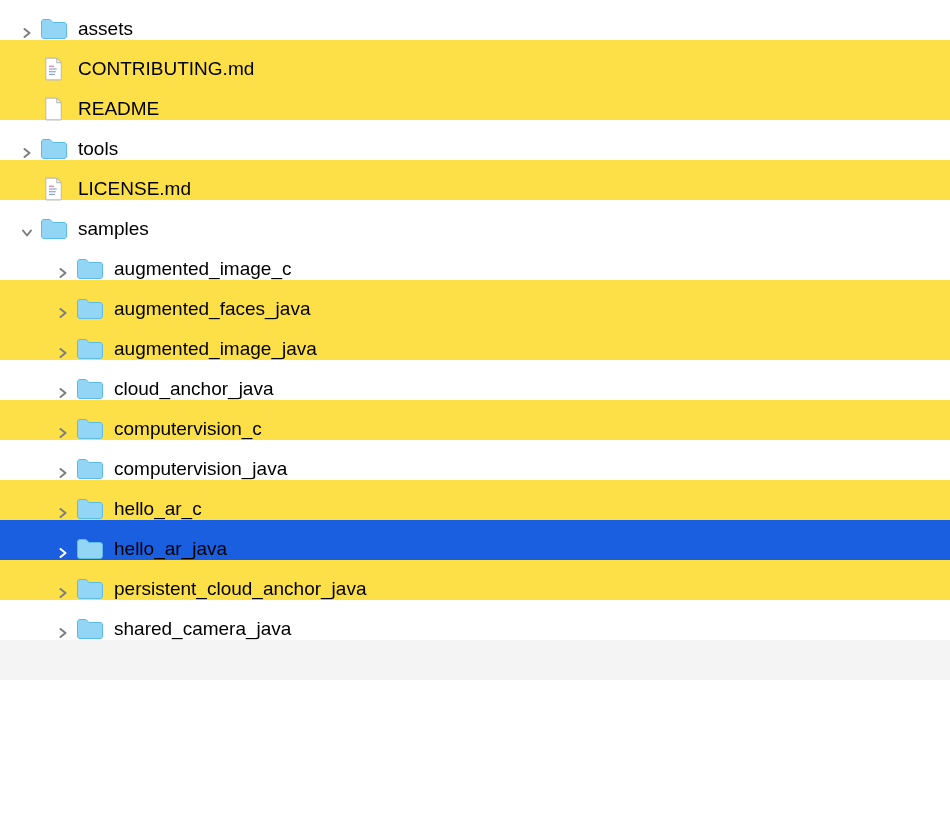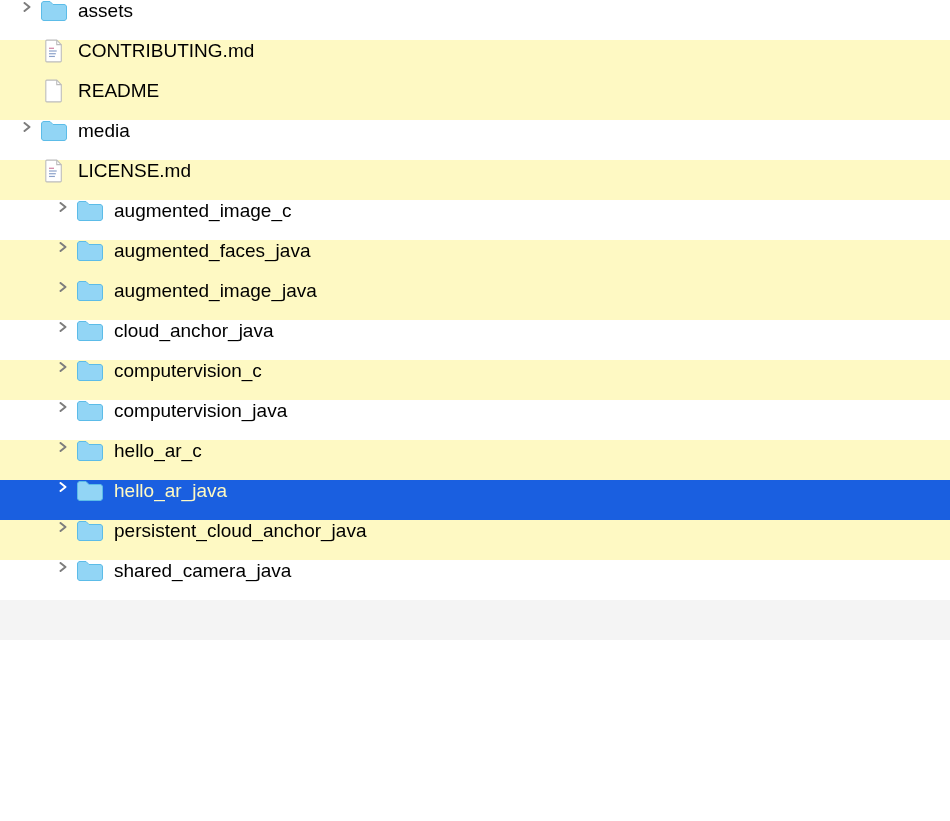--- a/index.html
+++ b/index.html
@@ -12,30 +12,30 @@
       font-size: 19px;
       background: #ffffff;
       color: #000000;
       width: 950px;
     }
     .tree {
       width: 100%;
     }
     .row {
       display: flex;
-      align-items: flex-start;
+      align-items: flex-end;
       height: 40px;
       padding-left: 20px;
     }
     .row.striped {
-      background: #fef9c3;
+      background: #fde047;
     }
     .row.selected {
       background: #1a5fe0;
-      color: #fef9c3;
+      color: #000000;
     }
     .indent {
       display: inline-block;
     }
     .chevron {
       width: 14px;
       height: 14px;
       display: inline-flex;
       align-items: center;
       justify-content: center;
@@ -116,38 +116,52 @@
       <span class="chevron">
         <svg viewBox="0 0 10 10">
           <path d="M2.5 1 L7.5 5 L2.5 9" fill="none" stroke="#7d7d7d" stroke-width="2" stroke-linecap="round" stroke-linejoin="round"></path>
         </svg>
       </span>
       <span class="icon">
         <svg viewBox="0 0 28 22" width="28" height="22">
     <path d="M1.5 4 C1.5 2.5 2.5 1.5 4 1.5 L10 1.5 L13 4.5 L24 4.5 C25.5 4.5 26.5 5.5 26.5 7 L26.5 18 C26.5 19.5 25.5 20.5 24 20.5 L4 20.5 C2.5 20.5 1.5 19.5 1.5 18 Z" fill="#92d5f5" stroke="#5cbce8" stroke-width="1"></path>
   </svg>
       </span>
-      <span class="label">media</span>
+      <span class="label">tools</span>
     </div>
     <div class="row striped">
       <span class="indent" style="width: 0px;"></span>
       <span class="chevron-spacer"></span>
       <span class="icon">
         <svg viewBox="0 0 22 26" width="20" height="24">
     <path d="M3 1 L14 1 L19 6 L19 24 C19 24.5 18.5 25 18 25 L3 25 C2.5 25 2 24.5 2 24 L2 2 C2 1.5 2.5 1 3 1 Z" fill="#ffffff" stroke="#bcbcbc" stroke-width="1.2"></path>
     <path d="M14 1 L14 6 L19 6" fill="none" stroke="#bcbcbc" stroke-width="1.2"></path>
     <line x1="5.5" y1="10" x2="11" y2="10" stroke="#cf7f9e" stroke-width="1.3"></line>
     <line x1="5.5" y1="13" x2="14" y2="13" stroke="#8aa0c9" stroke-width="1.3"></line>
     <line x1="5.5" y1="16" x2="13" y2="16" stroke="#8aa0c9" stroke-width="1.3"></line>
     <line x1="5.5" y1="19" x2="12" y2="19" stroke="#8aa0c9" stroke-width="1.3"></line>
   </svg>
       </span>
       <span class="label">LICENSE.md</span>
     </div>
     <div class="row">
+      <span class="indent" style="width: 0px;"></span>
+      <span class="chevron">
+        <svg viewBox="0 0 10 10">
+          <path d="M1 2.5 L5 7.5 L9 2.5" fill="none" stroke="#7d7d7d" stroke-width="2" stroke-linecap="round" stroke-linejoin="round"></path>
+        </svg>
+      </span>
+      <span class="icon">
+        <svg viewBox="0 0 28 22" width="28" height="22">
+    <path d="M1.5 4 C1.5 2.5 2.5 1.5 4 1.5 L10 1.5 L13 4.5 L24 4.5 C25.5 4.5 26.5 5.5 26.5 7 L26.5 18 C26.5 19.5 25.5 20.5 24 20.5 L4 20.5 C2.5 20.5 1.5 19.5 1.5 18 Z" fill="#92d5f5" stroke="#5cbce8" stroke-width="1"></path>
+  </svg>
+      </span>
+      <span class="label">samples</span>
+    </div>
+    <div class="row">
       <span class="indent" style="width: 36px;"></span>
       <span class="chevron">
         <svg viewBox="0 0 10 10">
           <path d="M2.5 1 L7.5 5 L2.5 9" fill="none" stroke="#7d7d7d" stroke-width="2" stroke-linecap="round" stroke-linejoin="round"></path>
         </svg>
       </span>
       <span class="icon">
         <svg viewBox="0 0 28 22" width="28" height="22">
     <path d="M1.5 4 C1.5 2.5 2.5 1.5 4 1.5 L10 1.5 L13 4.5 L24 4.5 C25.5 4.5 26.5 5.5 26.5 7 L26.5 18 C26.5 19.5 25.5 20.5 24 20.5 L4 20.5 C2.5 20.5 1.5 19.5 1.5 18 Z" fill="#92d5f5" stroke="#5cbce8" stroke-width="1"></path>
   </svg>

